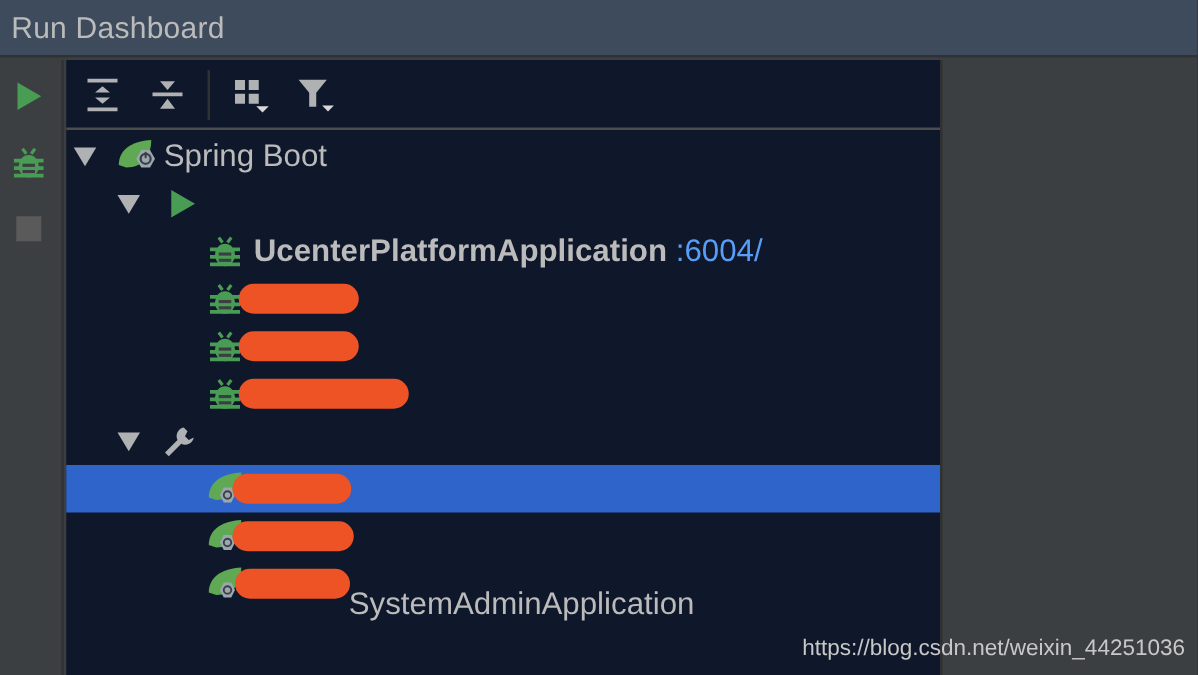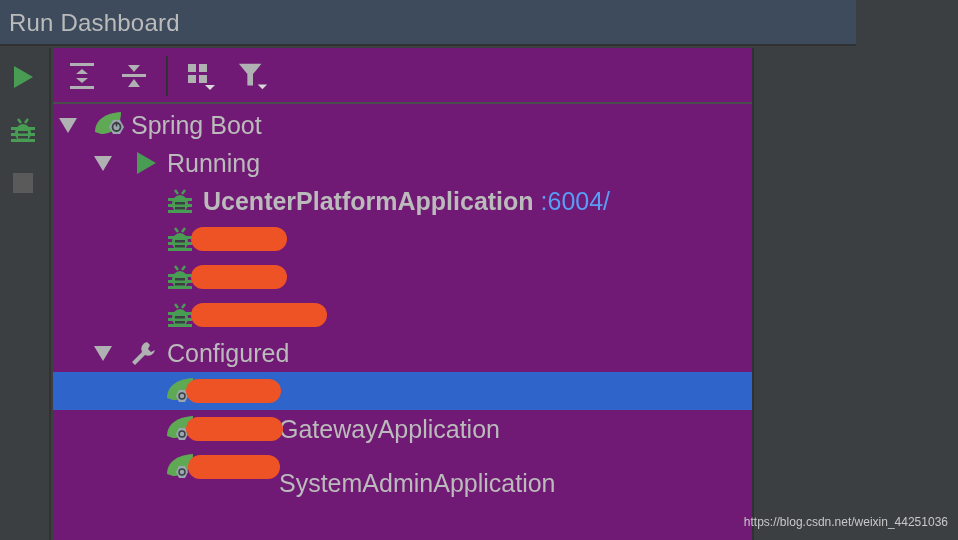--- a/index.html
+++ b/index.html
@@ -1,42 +1,42 @@
 <!DOCTYPE html>
 <html><head>
 <meta charset="utf-8">
 <style>
   * { box-sizing: border-box; margin: 0; padding: 0; }
   html, body { width: 958px; height: 540px; overflow: hidden; background: #3c3f41; }
   body { font-family: "Liberation Sans", "DejaVu Sans", sans-serif; position: relative; color: #bbbbbb; }
 
-  .titlebar { position: absolute; left: 0; top: 0; width: 856px; height: 46px; background: #3d4b5c; border-bottom: 2px solid #2f3133; }
+  .titlebar { position: absolute; left: 0; top: 0; width: 958px; height: 46px; background: #3d4b5c; border-bottom: 2px solid #2f3133; }
   .titlebar .title { position: absolute; left: 9px; top: 9px; font-size: 24px; color: #bbbbbb; letter-spacing: 0.2px; }
 
   .side-toolbar { position: absolute; left: 0; top: 48px; width: 51px; height: 492px; background: #3c3f41; border-right: 2px solid #323232; }
   .side-btn { position: absolute; left: 8px; width: 30px; height: 30px; display: flex; align-items: center; justify-content: center; cursor: pointer; }
 
-  .main { position: absolute; left: 53px; top: 48px; width: 699px; height: 492px; background: #701a75; }
+  .main { position: absolute; left: 53px; top: 48px; width: 699px; height: 492px; background: #0f172a; }
   .top-toolbar { position: absolute; left: 0; top: 0; width: 699px; height: 56px; border-bottom: 2px solid #4a4c4e; }
   .tb-btn { position: absolute; top: 12px; width: 32px; height: 32px; display: flex; align-items: center; justify-content: center; cursor: pointer; }
   .tb-sep { position: absolute; left: 113px; top: 8px; width: 2px; height: 40px; background: #2f3133; }
 
   .right-panel { position: absolute; left: 752px; top: 48px; width: 206px; height: 492px; background: #3c3f41; border-left: 2px solid #2f3133; }
 
   .tree { position: absolute; left: 0; top: 58px; width: 699px; }
   .row { position: absolute; left: 0; width: 699px; height: 38px; display: flex; align-items: center; font-size: 25px; color: #bbbbbb; white-space: nowrap; }
   .row.selected { background: #2f65ca; color: #ffffff; }
   .arrow { position: absolute; width: 0; height: 0; border-left: 9px solid transparent; border-right: 9px solid transparent; border-top: 15px solid #afb1b3; cursor: pointer; }
   .icon { position: absolute; display: flex; align-items: center; justify-content: center; }
   .label { position: absolute; }
   .bold { font-weight: bold; text-align: center; }
   .port { color: #589df6; font-weight: normal; }
   .redact { position: absolute; height: 24px; background: #ee5326; border-radius: 12px; }
 
-  .watermark { position: absolute; right: 10px; bottom: 11px; font-size: 12px; color: #c8c8c8; }
+  .watermark { position: absolute; right: 10px; bottom: 11px; font-size: 18px; color: #c8c8c8; }
 </style>
 </head>
 <body>
 
 <div class="titlebar">
   <span class="title">Run Dashboard</span>
 </div>
 
 <div class="side-toolbar">
   <div class="side-btn" style="top:14px;">
@@ -110,21 +110,20 @@
       <span class="label" style="left:78px;">Spring Boot</span>
     </div>
 
     <div class="row" style="top:38px;">
       <span class="arrow" style="left:41px;top:12px;"></span>
       <span class="icon" style="left:83px;top:7px;">
         <svg width="22" height="24" viewBox="0 0 22 24">
             <polygon points="1,1 20,12 1,23" fill="#499c54"></polygon>
           </svg>
       </span>
-      <span class="label" style="left:114px;">Running</span>
     </div>
 
     <div class="row" style="top:76px;">
       <span class="icon" style="left:115px;top:7px;">
         <svg width="24" height="26" viewBox="0 0 24 26">
           <path d="M7 1 L10 5 M17 1 L14 5" stroke="#499c54" stroke-width="2.5" fill="none"></path>
           <ellipse cx="12" cy="15" rx="8" ry="9" fill="#499c54"></ellipse>
           <rect x="0" y="9" width="24" height="3" fill="#499c54"></rect>
             <rect x="0" y="15" width="24" height="3" fill="#499c54"></rect>
             <rect x="0" y="21" width="24" height="3" fill="#499c54"></rect>
@@ -180,21 +179,20 @@
       <span class="redact" style="left:138px;top:7px;width:136px;"></span>
     </div>
 
     <div class="row" style="top:228px;">
       <span class="arrow" style="left:41px;top:12px;"></span>
       <span class="icon" style="left:77px;top:5px;">
         <svg width="28" height="28" viewBox="0 0 28 28">
           <path d="M17 3 A7 7 0 0 0 12 13 L2 23 L5 26 L15 16 A7 7 0 0 0 25 11 L21 13 L18 10 L20 6 Z" fill="#afb1b3"></path>
         </svg>
       </span>
-      <span class="label" style="left:114px;">Configured</span>
     </div>
 
     <div class="row selected" style="top:266px;">
       <span class="icon" style="left:112px;top:4px;">
         <svg width="34" height="30" viewBox="0 0 34 30">
           <path d="M2 22 C2 10 12 3 28 2 C28 14 22 24 8 24 Z" fill="#5fa854"></path>
           <polygon points="14,14 20,14 23,20 20,26 14,26 11,20" fill="#9aa7b0"></polygon>
           <circle cx="17" cy="20" r="3" fill="none" stroke="#3c3f41" stroke-width="1.5"></circle>
         </svg>
       </span>
@@ -202,21 +200,20 @@
     </div>
 
     <div class="row" style="top:304px;">
       <span class="icon" style="left:112px;top:4px;">
         <svg width="34" height="30" viewBox="0 0 34 30">
           <path d="M2 22 C2 10 12 3 28 2 C28 14 22 24 8 24 Z" fill="#5fa854"></path>
           <polygon points="14,14 20,14 23,20 20,26 14,26 11,20" fill="#9aa7b0"></polygon>
           <circle cx="17" cy="20" r="3" fill="none" stroke="#3c3f41" stroke-width="1.5"></circle>
         </svg>
       </span>
-      <span class="label" style="left:226px;">GatewayApplication</span>
       <span class="redact" style="left:133px;top:7px;width:97px;"></span>
     </div>
 
     <div class="row" style="top:342px;">
       <span class="icon" style="left:112px;top:4px;">
         <svg width="34" height="30" viewBox="0 0 34 30">
           <path d="M2 22 C2 10 12 3 28 2 C28 14 22 24 8 24 Z" fill="#5fa854"></path>
           <polygon points="14,14 20,14 23,20 20,26 14,26 11,20" fill="#9aa7b0"></polygon>
           <circle cx="17" cy="20" r="3" fill="none" stroke="#3c3f41" stroke-width="1.5"></circle>
         </svg>

